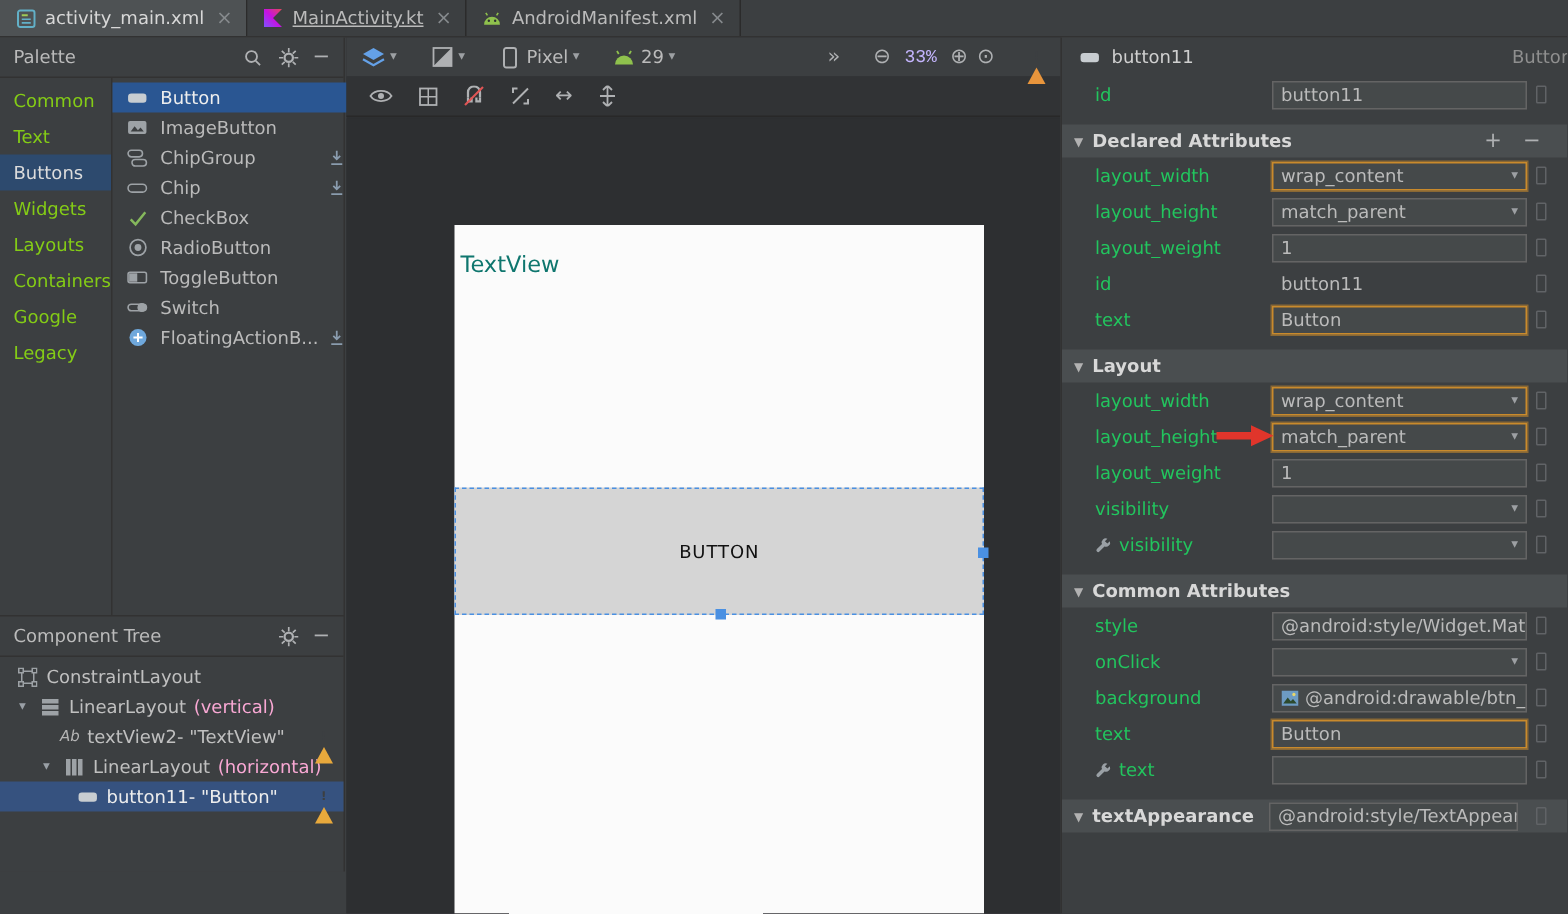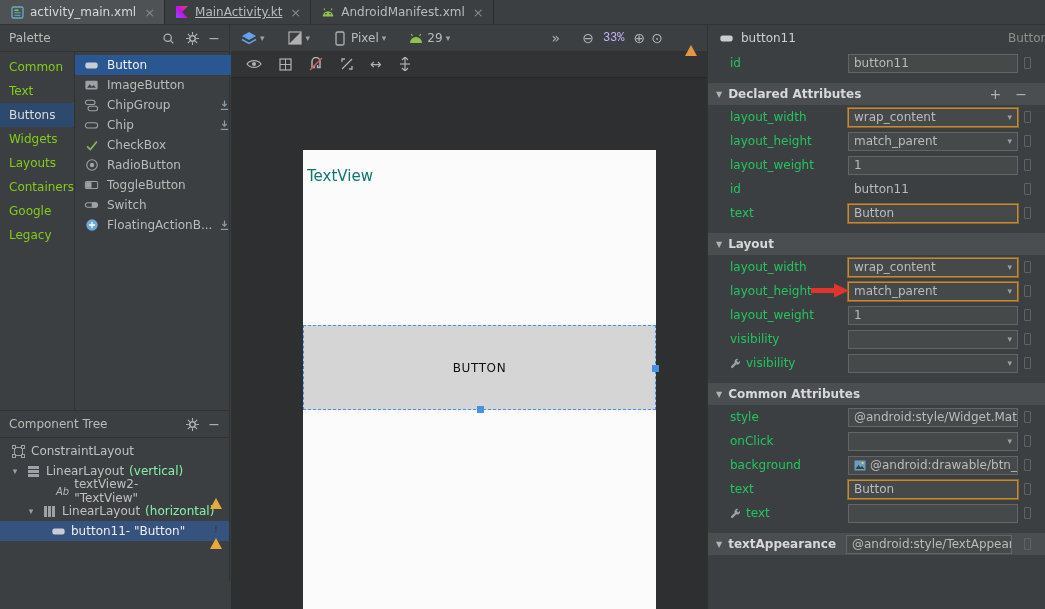--- a/index.html
+++ b/index.html
@@ -41,21 +41,21 @@
   .comp .dl { margin-left:auto; }
 
   
   .ctree { position:absolute; left:0; top:410px; width:230px; height:171px;
            background:#3c3f41; border-right:1px solid #323232; border-top:1px solid #323232;
            display:flex; flex-direction:column; }
   .tree-body { padding-top:3px; }
   .tree-row { height:20px; display:flex; align-items:center; gap:5px; padding-right:7px; color:#c0c0c0; }
   .tree-row.selected { background:#36527f; color:#eeeeee; }
   .tree-arrow { font-size:9px; color:#9aa0a6; width:10px; text-align:center; }
-  .tree-suffix { color:#86efac; }
+  .tree-suffix { color:#f9a8d4; }
   .tree-row .warn-wrap { margin-left:auto; }
   .ab-icon { font-size:10px; color:#b5b5b5; font-style:italic; }
 
   .warn-tri { width:0; height:0; border-left:6px solid transparent; border-right:6px solid transparent;
               border-bottom:11px solid #e8a93c; position:relative; }
   .warn-tri span { position:absolute; left:-2px; top:2px; font-size:8px; font-weight:bold;
                    color:#3c3f41; font-style:normal; }
 
   
   .design { position:absolute; left:231px; top:25px; width:476px; height:584px; background:#2d2f31; }
@@ -312,21 +312,21 @@
       <span class="hicon">
           <svg width="13" height="13" viewBox="0 0 13 13">
             <rect x="1" y="1" width="11" height="3" fill="#9da2a6"></rect>
             <rect x="1" y="5" width="11" height="3" fill="#9da2a6"></rect>
             <rect x="1" y="9" width="11" height="3" fill="#9da2a6"></rect>
           </svg>
         </span>
       <span>LinearLayout</span>
       <span class="tree-suffix">(vertical)</span>
     </div>
-    <div class="tree-row" style="padding-left:56px">
+    <div class="tree-row" style="padding-left:40px">
       <span class="ab-icon">Ab</span>
       <span>textView2- "TextView"</span>
       <span class="warn-wrap"><span class="warn-tri"><span>!</span></span></span>
     </div>
     <div class="tree-row" style="padding-left:26px">
       <span class="tree-arrow">▾</span>
       <span class="hicon">
           <svg width="13" height="13" viewBox="0 0 13 13">
             <rect x="1" y="1" width="3" height="11" fill="#9da2a6"></rect>
             <rect x="5" y="1" width="3" height="11" fill="#9da2a6"></rect>

